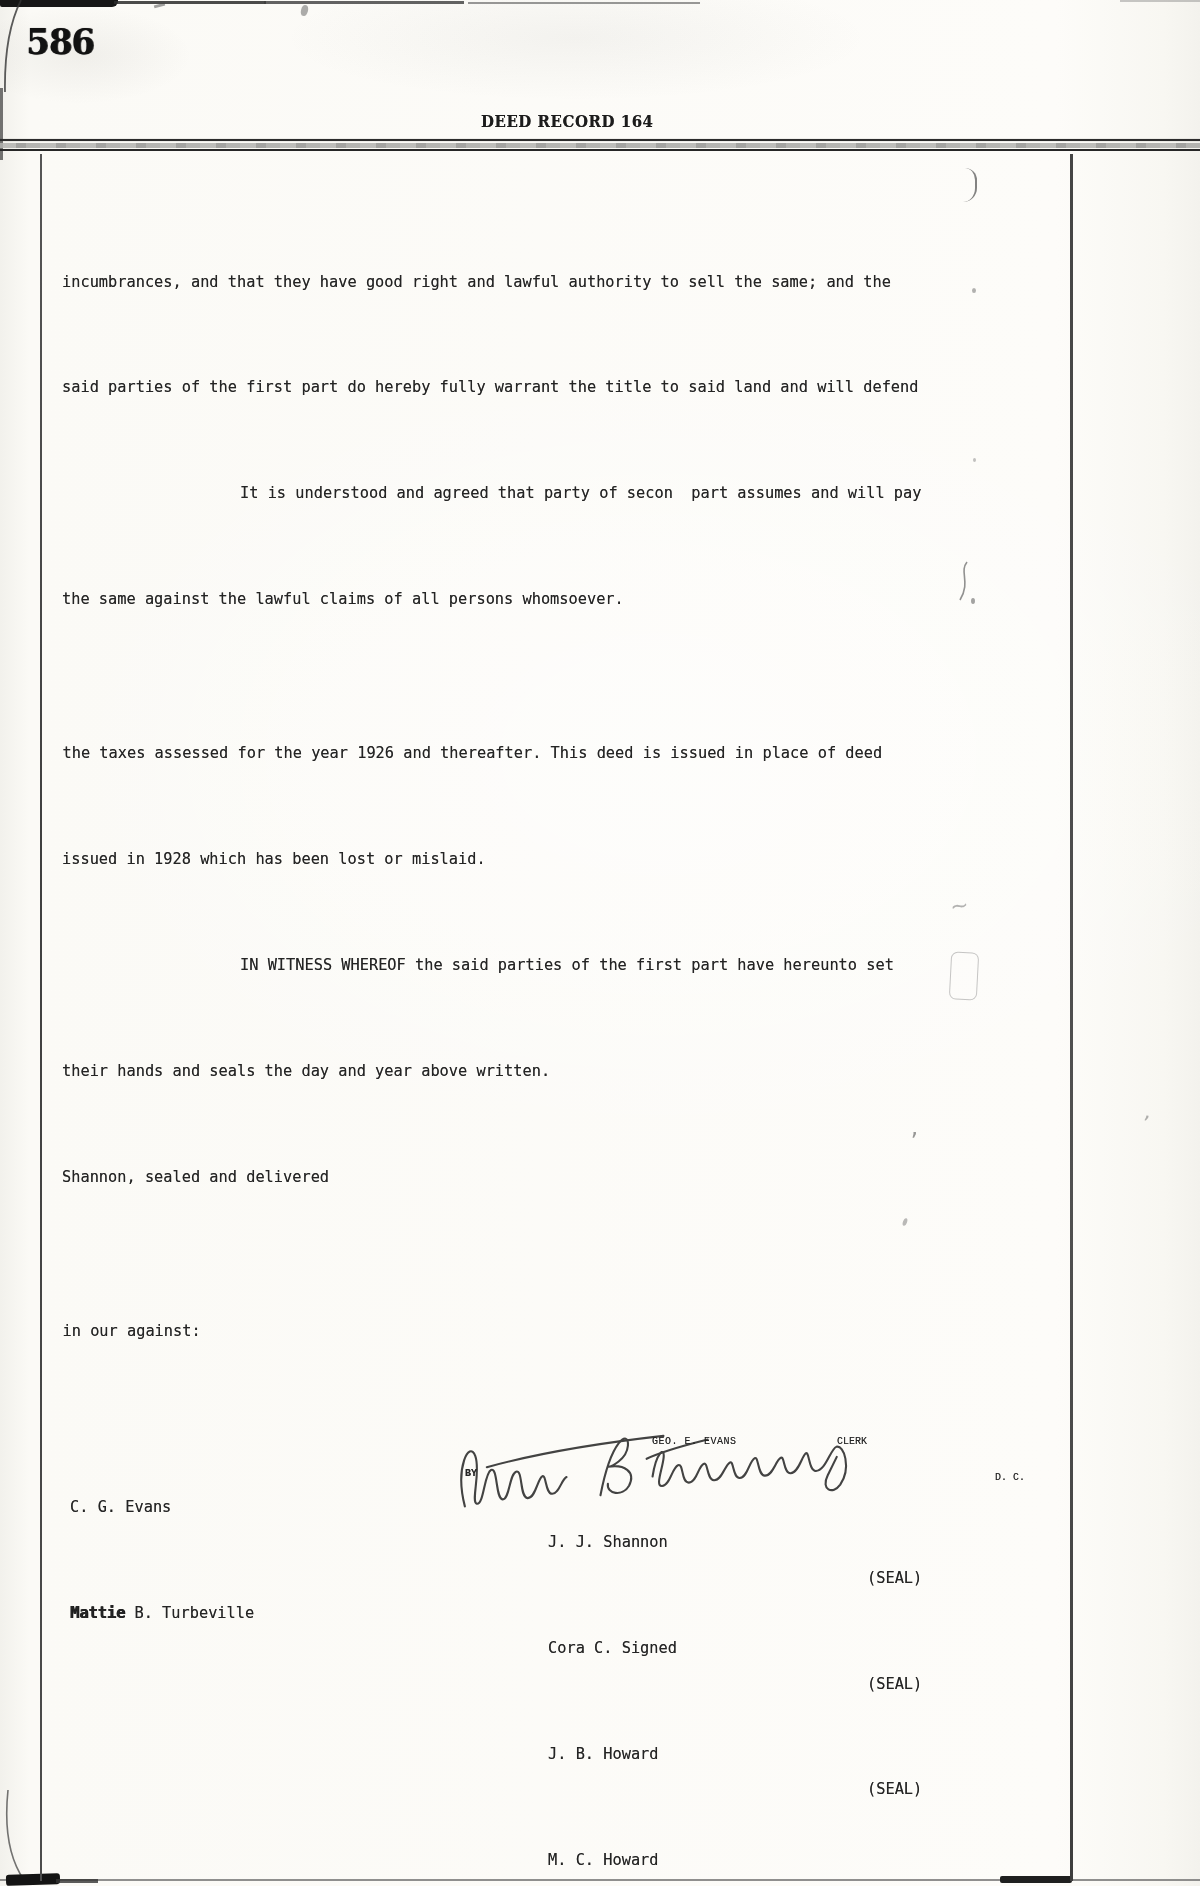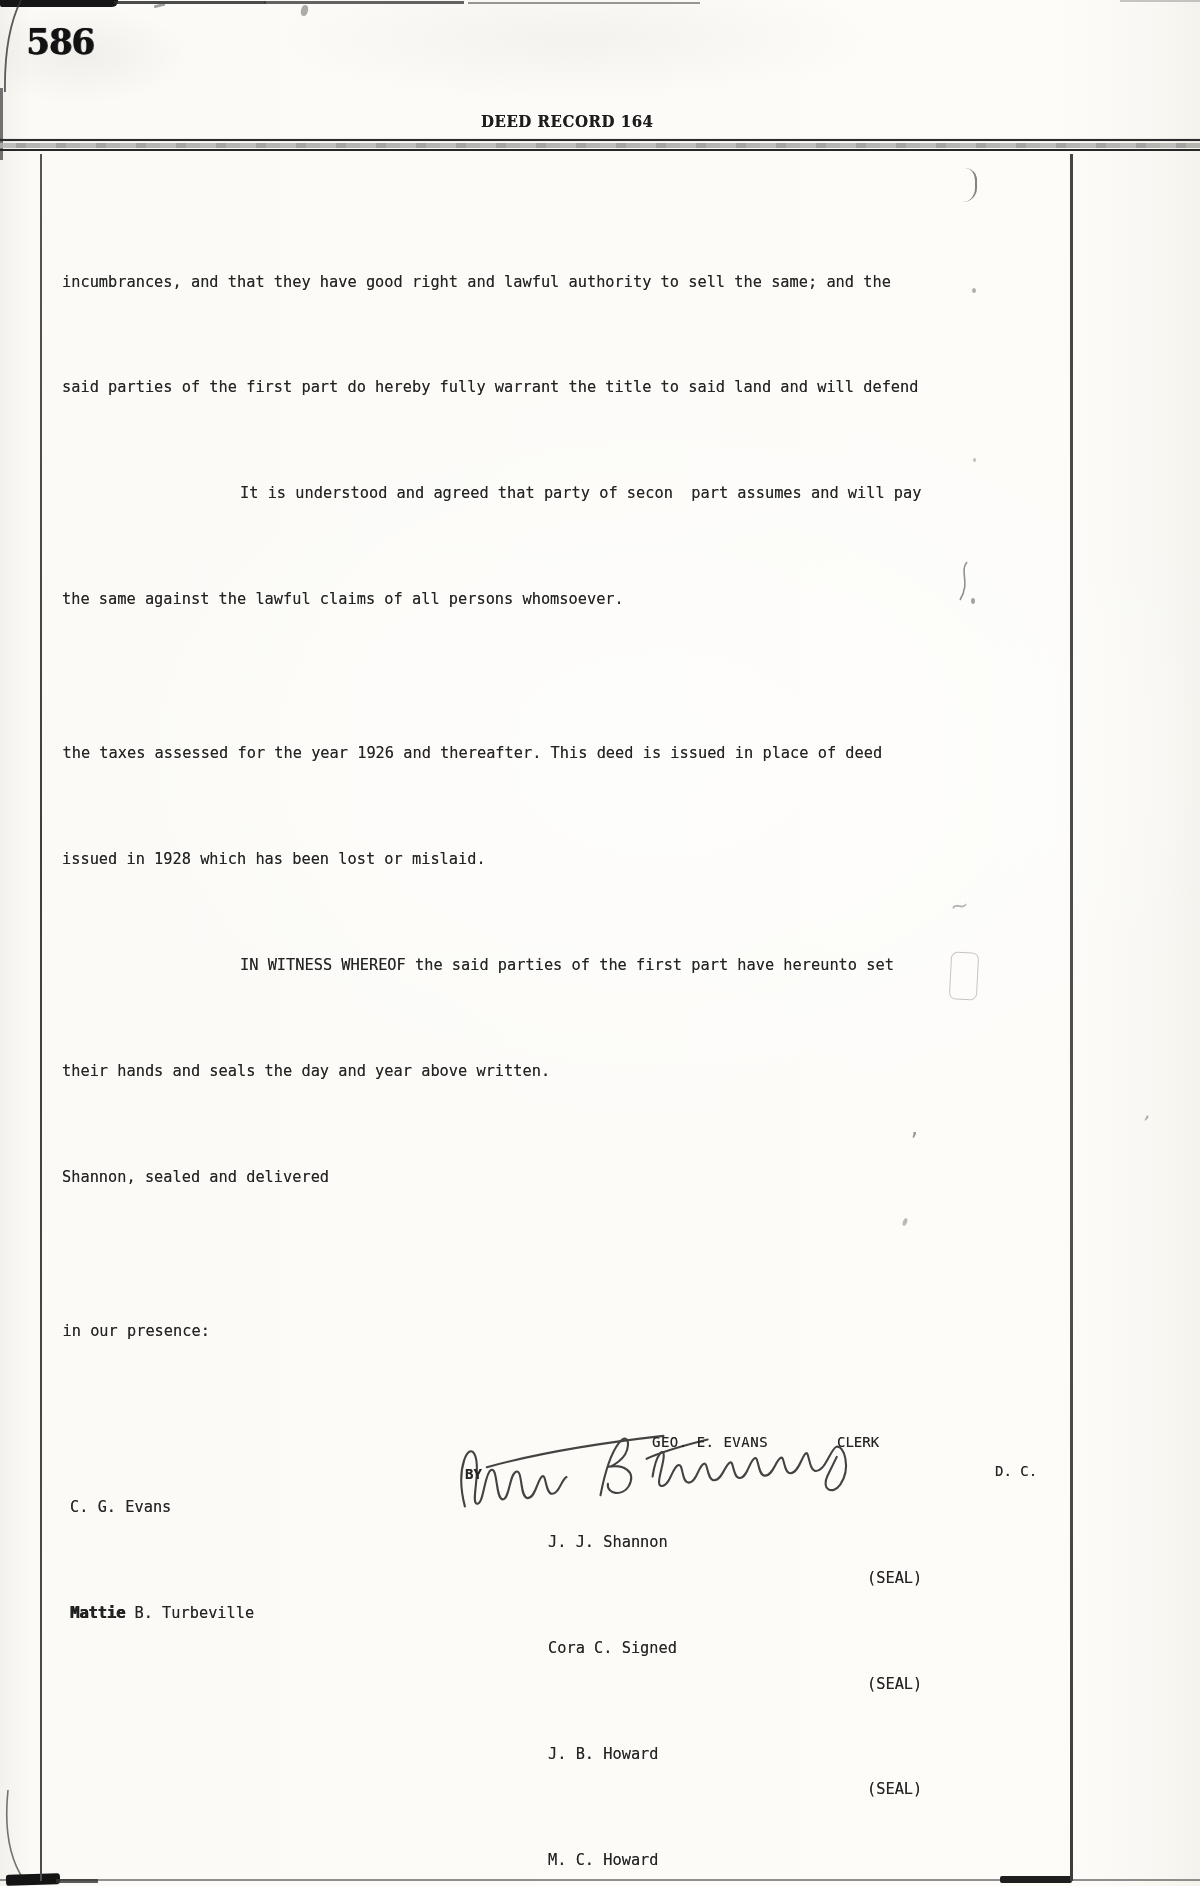--- a/index.html
+++ b/index.html
@@ -48,25 +48,25 @@
   .tl:nth-child(odd){transform:translateY(.35px);}
   .tl:nth-child(5n){transform:translate(.5px,-.3px);margin-top:48px;}
   .indent{padding-left:178px;}
   .sigrow{position:relative;height:35.3px;}
   .sigrow .w{position:absolute;left:8px;}
   .sigrow .n{position:absolute;left:486px;}
   .sigrow .s{position:absolute;left:805px;}
   .ink-heavy{font-weight:700;text-shadow:.7px 0 0 #151515,0 0 .6px rgba(0,0,0,.7);text-align:center;}
   
   .clerk-block{position:absolute;left:62px;top:1424px;width:1020px;height:120px;
-    font-size:14px;line-height:20px;text-shadow:0 0 .5px rgba(25,25,25,.55);}
+    font-size:10px;line-height:20px;text-shadow:0 0 .5px rgba(25,25,25,.55);font-family:Liberation Mono, monospace;}
   .clerk-name{position:absolute;left:590px;top:8px;letter-spacing:.5px;}
   .clerk-title{position:absolute;left:775px;top:8px;}
   .by-label{position:absolute;left:403px;top:40px;font-weight:700;}
-  .deputy-initials{position:absolute;left:933px;top:37px;}
+  .deputy-initials{position:absolute;left:933px;top:44px;}
   .sig-svg{position:absolute;left:385px;top:-16px;transform:rotate(-3deg);}
   
   .art{position:absolute;pointer-events:none;}
   .edge-l{left:0;top:88px;width:2.5px;height:72px;background:#3a3a3a;opacity:.7;}
   .te1{left:0;top:0;width:118px;height:7px;background:#161616;border-radius:0 0 6px 2px;}
   .te2{left:114px;top:1px;width:152px;height:3px;background:#2c2c2c;opacity:.85;}
   .te3{left:264px;top:1px;width:200px;height:2.5px;background:#3c3c3c;opacity:.8;}
   .te4{left:468px;top:2px;width:232px;height:2px;background:#555;opacity:.6;}
   .te5{left:1120px;top:0;width:80px;height:2px;background:#777;opacity:.4;}
   .mark-dash{left:154px;top:4px;width:11px;height:3px;background:#444;opacity:.5;transform:rotate(-14deg);}
@@ -134,21 +134,21 @@
   <div class="typedoc">
     <div class="tl">incumbrances, and that they have good right and lawful authority to sell the same; and the</div>
     <div class="tl">said parties of the first part do hereby fully warrant the title to said land and will defend</div>
     <div class="tl indent">It is understood and agreed that party of secon  part assumes and will pay</div>
     <div class="tl">the same against the lawful claims of all persons whomsoever.</div>
     <div class="tl">the taxes assessed for the year 1926 and thereafter. This deed is issued in place of deed</div>
     <div class="tl">issued in 1928 which has been lost or mislaid.</div>
     <div class="tl indent">IN WITNESS WHEREOF the said parties of the first part have hereunto set</div>
     <div class="tl">their hands and seals the day and year above written.</div>
     <div class="tl">Shannon, sealed and delivered</div>
-    <div class="tl">in our presence:</div>
+    <div class="tl">in our against:</div>
 
     <div class="sigrow">
       <span class="w">C. G. Evans</span>
       <span class="n">J. J. Shannon</span>
       <span class="s">(SEAL)</span>
     </div>
     <div class="sigrow">
       <span class="w"><span class="ink-heavy">Mattie</span><span> B. Turbeville</span></span>
       <span class="n">Cora C. Signed</span>
       <span class="s">(SEAL)</span>

